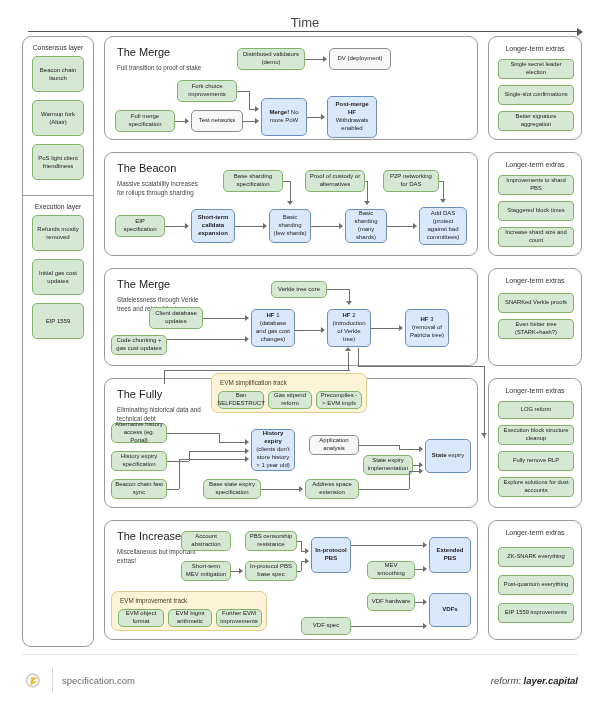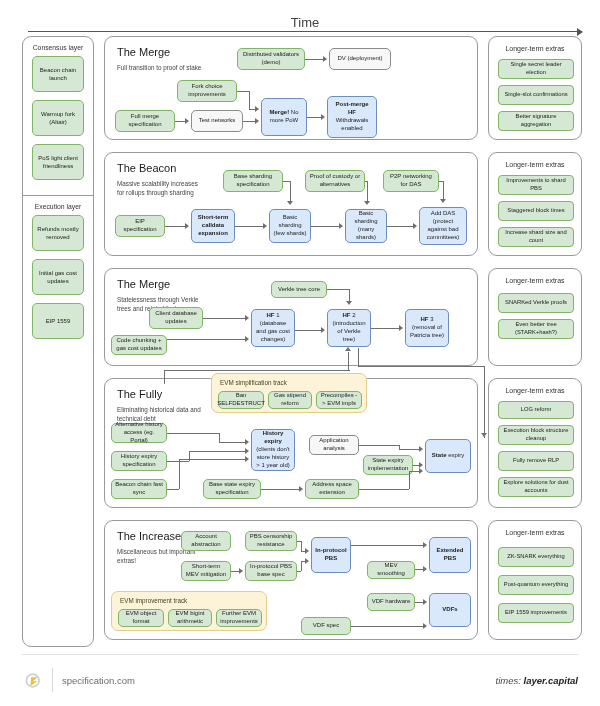--- a/index.html
+++ b/index.html
@@ -410,15 +410,15 @@
   <div class="fdiv"></div>
   <div id="logo">
     <svg viewBox="0 0 24 24" width="19" height="19" aria-hidden="true">
       <circle cx="11" cy="12" r="8" fill="none" stroke="#cfcfcf" stroke-width="2.2"></circle>
       <path d="M9 8 L17 8 L11 13 L17 13 L8 19 Z" fill="#e8c33a"></path>
     </svg>
   </div>
   <div id="logo-sep"></div>
   <div id="site">specification.com</div>
   <div id="source">
-    <span>times: </span><b>layer.capital</b>
+    <span>reform: </span><b>layer.capital</b>
   </div>
 </div>
 
 </body></html>

